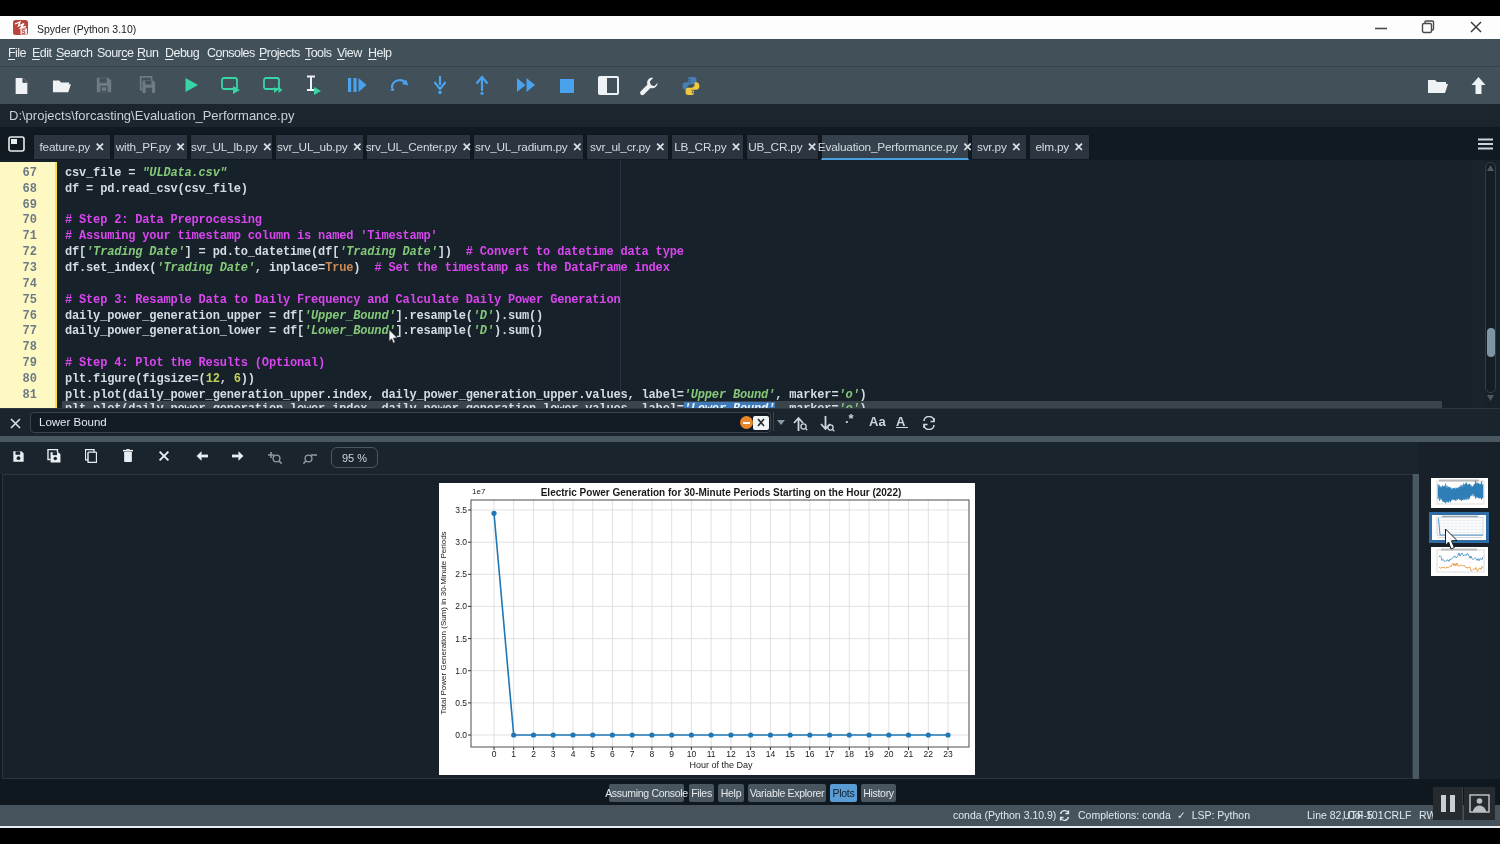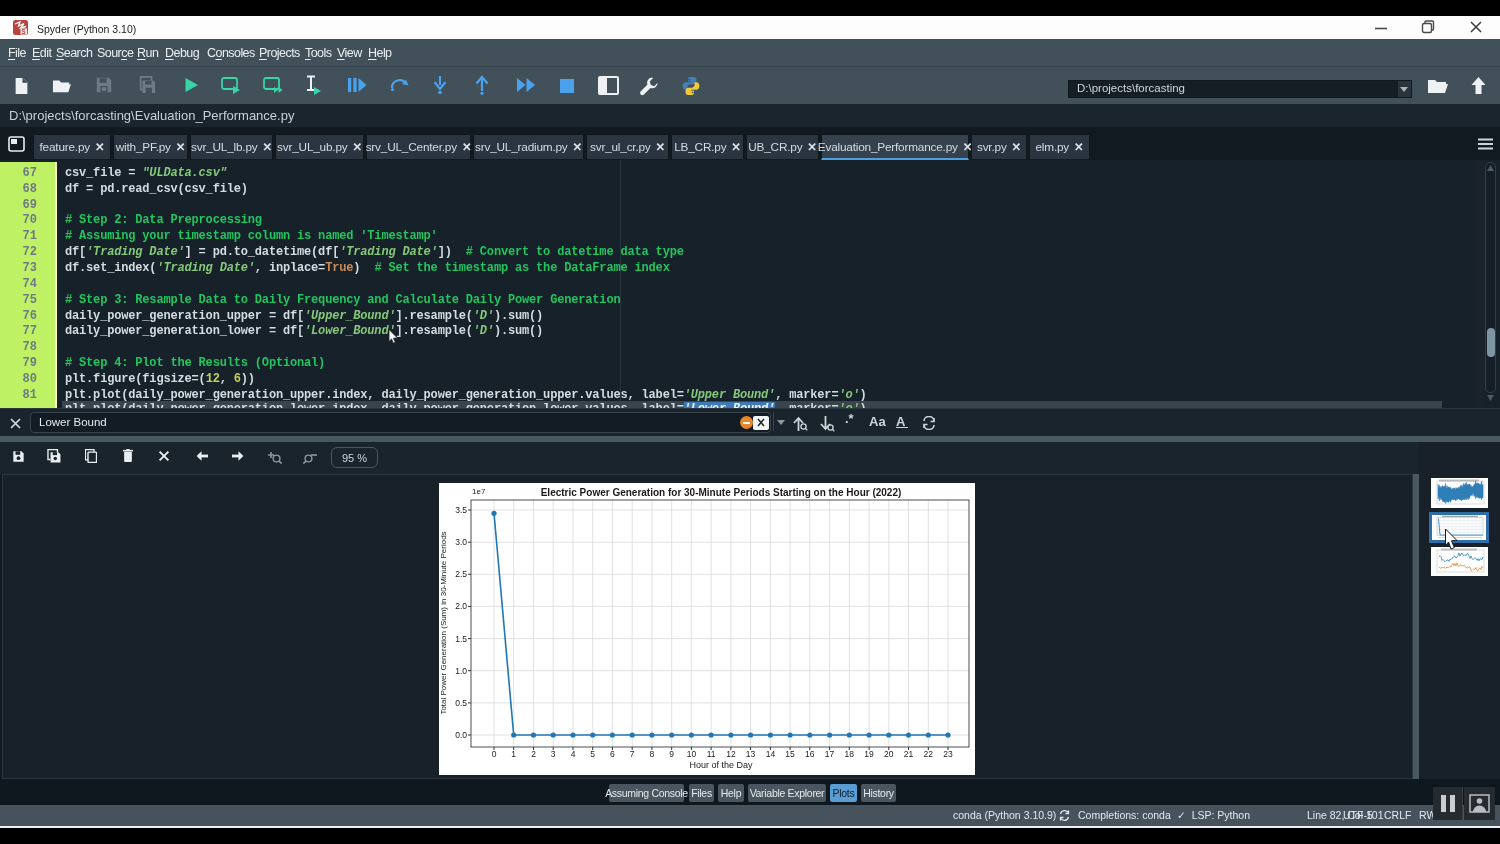--- a/index.html
+++ b/index.html
@@ -17,27 +17,27 @@
            font-size:13px;line-height:23px;padding-left:9px;}
   
   #tabbar{left:0;top:127px;width:1500px;height:33px;background:#121a21;}
   .tab{position:absolute;top:7px;height:25px;background:#2b3540;border:1px solid #10161b;
        border-bottom:none;box-sizing:border-box;color:#d4dce2;font-size:11.8px;
        letter-spacing:-0.2px;display:flex;align-items:center;justify-content:center;gap:4px;}
   .tab.active{background:#35414d;border-bottom:2px solid #4ba1e0;height:26px;}
   .xx{font-size:11.5px;color:#dbe2e7;margin-left:1px;font-weight:bold;}
   
   #editor{left:0;top:160px;width:1500px;height:248px;background:#16212a;overflow:hidden;}
-  #gutter{position:absolute;left:0;top:0;width:55px;height:248px;background:#bef264;
-          border-right:2px solid #fef9c3;}
+  #gutter{position:absolute;left:0;top:0;width:55px;height:248px;background:#fef9c3;
+          border-right:2px solid #fde047;}
   .ln{position:absolute;right:18px;color:#6d7a85;font:bold 12px "Liberation Mono",monospace;}
   #codepane{position:absolute;left:65px;top:0;}
   .cl{position:absolute;white-space:pre;font:bold 12px "Liberation Mono",monospace;
       color:#d4dce2;letter-spacing:-0.17px;}
-  .cm{color:#22c55e;} .st{color:#84c878;font-style:italic;} .nu{color:#c3cf57;}
+  .cm{color:#d946ef;} .st{color:#84c878;font-style:italic;} .nu{color:#c3cf57;}
   .kw{color:#cd8953;}
   .sel{background:#3f7ab8;}
   .sel .st{color:#eef3f6;}
   #edgeline{position:absolute;left:620px;top:0;width:1px;height:248px;background:#273341;}
   
   #findbar{left:0;top:408px;width:1500px;height:28px;background:#1a242c;
            border-top:1px solid #2b3640;}
   #findinput{position:absolute;left:30px;top:3px;width:741px;height:21px;background:#131c24;
              border:1px solid #39444d;border-radius:4px;box-sizing:border-box;}
   
@@ -163,27 +163,20 @@
       <rect x="1" y="1" width="19" height="17" rx="1" fill="none" stroke="#eef2f4" stroke-width="2"></rect>
       <rect x="2" y="2" width="7" height="15" fill="#eef2f4"></rect>
     </svg>
     <svg class="abs" style="left:639px;top:9px" width="20" height="20" viewBox="0 0 20 20">
       <path d="M13.5 1.5 a5.5 5.5 0 0 0-5.2 7.3 L1.5 15.6 a2.3 2.3 0 0 0 3.2 3.2 L11.5 12 a5.5 5.5 0 0 0 7.2-5.2 l-3.4 3.4 -3.4-1.2 -1.2-3.4 3.5-3.5 a5.5 5.5 0 0 0-0.7-0.1 Z" fill="#eef2f4"></path>
     </svg>
     <svg class="abs" style="left:681px;top:9px" width="20" height="20" viewBox="0 0 20 20">
       <path d="M9.8 1 C6.8 1 7 2.3 7 3.2 V5.4 H10 V6.2 H4.6 C3 6.2 1.6 7.2 1.6 9.9 C1.6 12.6 3 13.7 4.6 13.7 H6.4 V11.6 C6.4 9.8 8 8.3 9.8 8.3 H12.8 C14.3 8.3 15.4 7.1 15.4 5.6 V3.2 C15.4 1.8 14.2 1 12.8 1 Z M8.3 2.7 a0.9 0.9 0 1 1 0 1.8 a0.9 0.9 0 0 1 0-1.8 Z" fill="#477fb4"></path>
       <path d="M10.2 19 C13.2 19 13 17.7 13 16.8 V14.6 H10 V13.8 H15.4 C17 13.8 18.4 12.8 18.4 10.1 C18.4 7.4 17 6.3 15.4 6.3 H13.6 V8.4 C13.6 10.2 12 11.7 10.2 11.7 H7.2 C5.7 11.7 4.6 12.9 4.6 14.4 V16.8 C4.6 18.2 5.8 19 7.2 19 Z M11.7 17.3 a0.9 0.9 0 1 1 0-1.8 a0.9 0.9 0 0 1 0 1.8 Z" fill="#f0c93c"></path>
     </svg>
-    <div class="abs" style="left:1068px;top:13px;width:344px;height:18px;background:#161e25;border:1px solid #11181e;box-sizing:border-box;">
-      <span class="abs" style="left:8px;top:1px;color:#cdd6dc;font-size:11.5px;">D:\projects\forcasting</span>
-      <div class="abs" style="right:0;top:0;width:13px;height:16px;background:#2a343c;"></div>
-      <svg class="abs" style="right:3px;top:6px" width="8" height="5" viewBox="0 0 8 5">
-          <path d="M0 0 L8 0 L4 5 Z" fill="#aab4bb"></path>
-        </svg>
-    </div>
     <svg class="abs" style="left:1427px;top:12px" width="21" height="15" viewBox="0 0 21 15">
       <path d="M1 14 V1 H8 L10 3 H19 V5" fill="#eef2f4"></path>
         <path d="M1 14 L4 5 H21 L18 14 Z" fill="#eef2f4"></path>
     </svg>
     <svg class="abs" style="left:1470px;top:9px" width="17" height="19" viewBox="0 0 17 19">
       <path d="M8.5 1 L15.5 9 H11.5 V18 H5.5 V9 H1.5 Z" fill="#eef2f4"></path>
     </svg>
   </div>
   <div class="abs" id="pathbar">D:\projects\forcasting\Evaluation_Performance.py</div>
   <div class="abs" id="tabbar">

